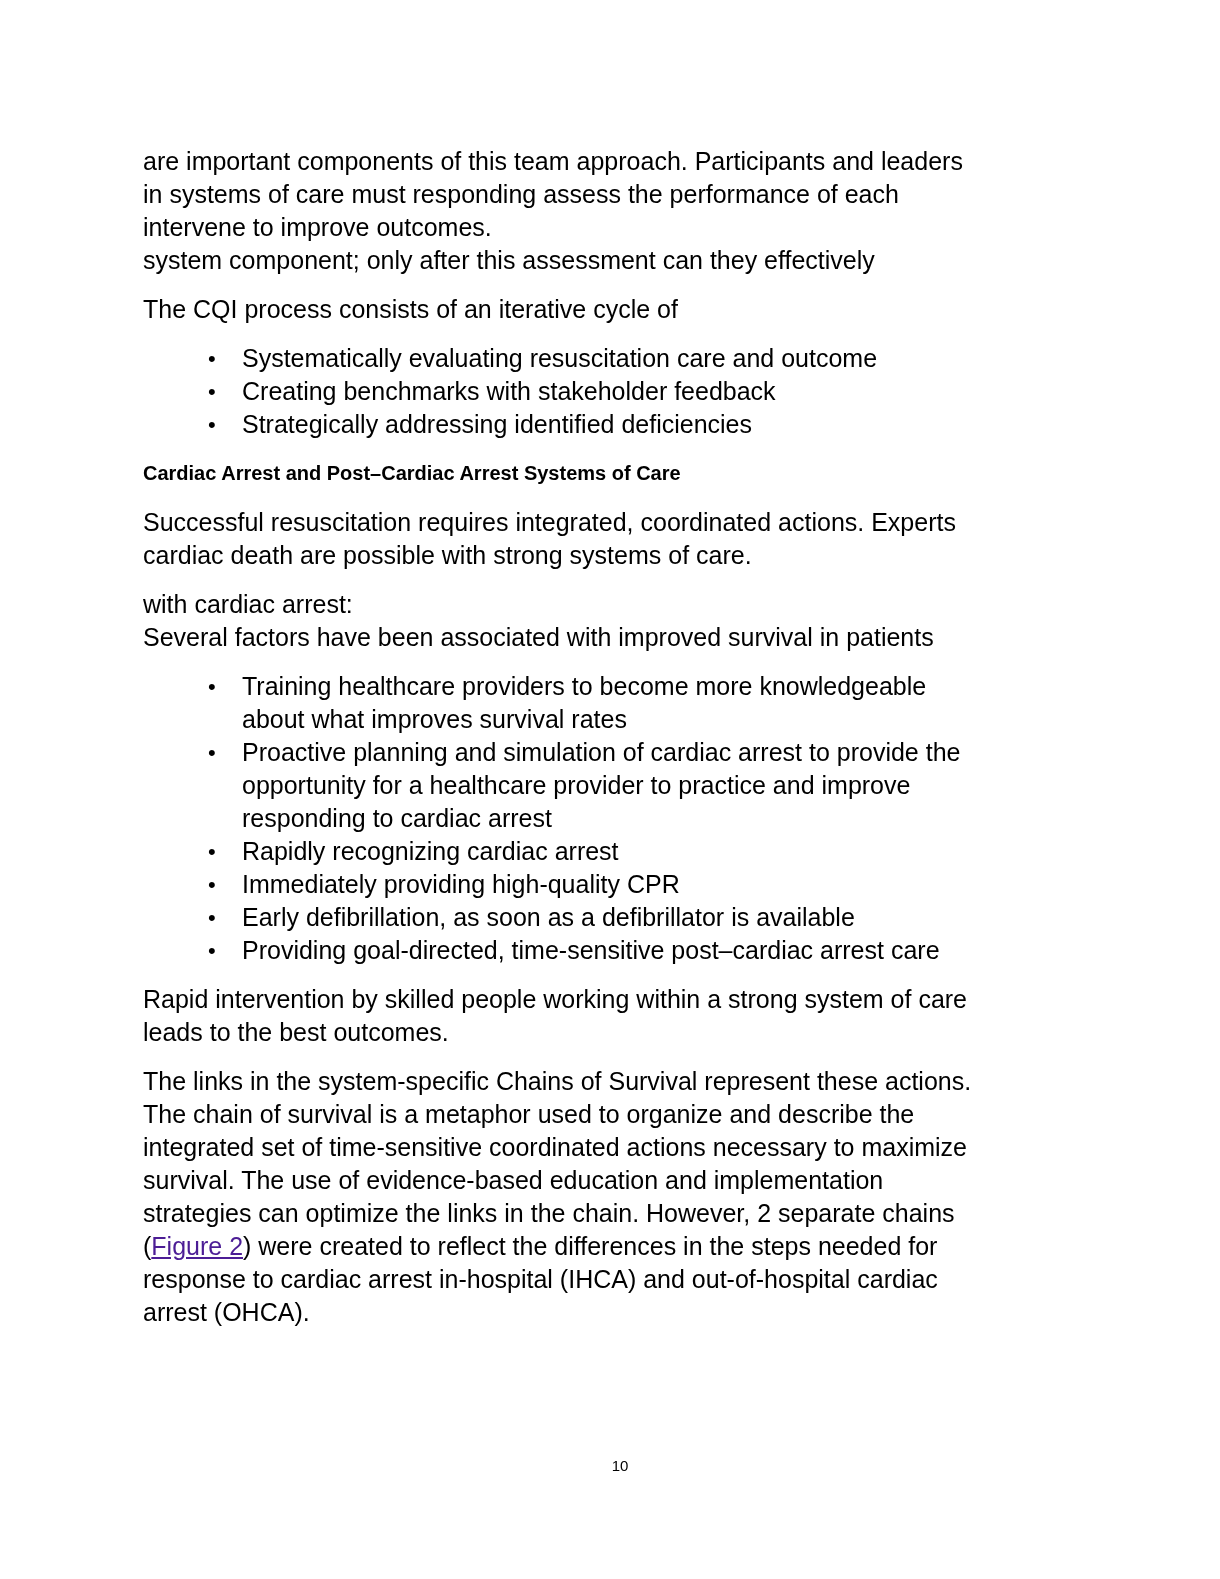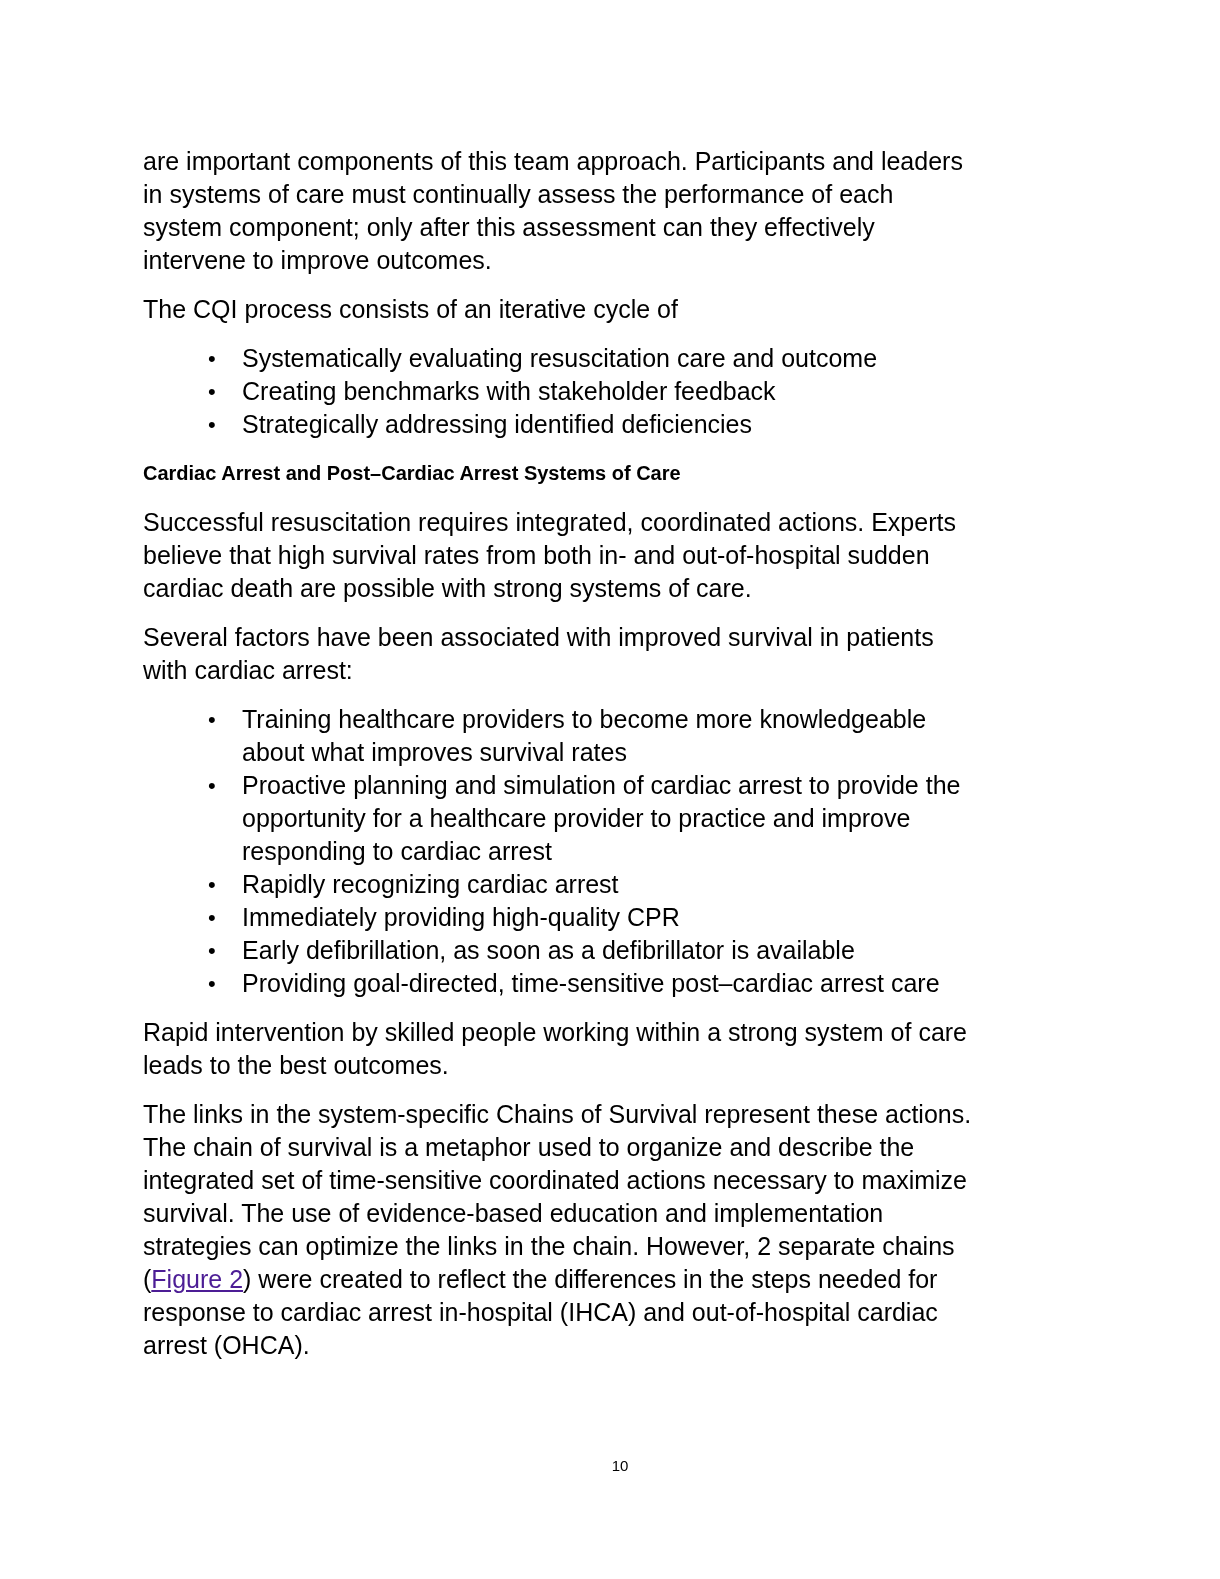--- a/index.html
+++ b/index.html
@@ -63,23 +63,23 @@
   }
 </style>
 </head>
 <body>
 
 <div class="page">
   <div class="content">
 
     <div class="para">
       <span class="ln">are important components of this team approach. Participants and leaders</span>
-      <span class="ln">in systems of care must continually assess the performance of each</span>
+      <span class="ln">in systems of care must responding assess the performance of each</span>
+      <span class="ln">intervene to improve outcomes.</span>
       <span class="ln">system component; only after this assessment can they effectively</span>
-      <span class="ln">intervene to improve outcomes.</span>
     </div>
 
     <div class="para">
       <span class="ln">The CQI process consists of an iterative cycle of</span>
     </div>
 
     <ul class="blist">
       <li>
         <span class="bullet">•</span>
         <span class="ln">Systematically evaluating resuscitation care and outcome</span>
@@ -91,27 +91,26 @@
       <li>
         <span class="bullet">•</span>
         <span class="ln">Strategically addressing identified deficiencies</span>
       </li>
     </ul>
 
     <h2 class="heading">Cardiac Arrest and Post–Cardiac Arrest Systems of Care</h2>
 
     <div class="para">
       <span class="ln">Successful resuscitation requires integrated, coordinated actions. Experts</span>
-      <span class="ln">believe that high survival rates from both in- and out-of-hospital sudden</span>
       <span class="ln">cardiac death are possible with strong systems of care.</span>
     </div>
 
     <div class="para">
+      <span class="ln">with cardiac arrest:</span>
       <span class="ln">Several factors have been associated with improved survival in patients</span>
-      <span class="ln">with cardiac arrest:</span>
     </div>
 
     <ul class="blist">
       <li>
         <span class="bullet">•</span>
         <span class="ln">Training healthcare providers to become more knowledgeable</span>
         <span class="ln">about what improves survival rates</span>
       </li>
       <li>
         <span class="bullet">•</span>

